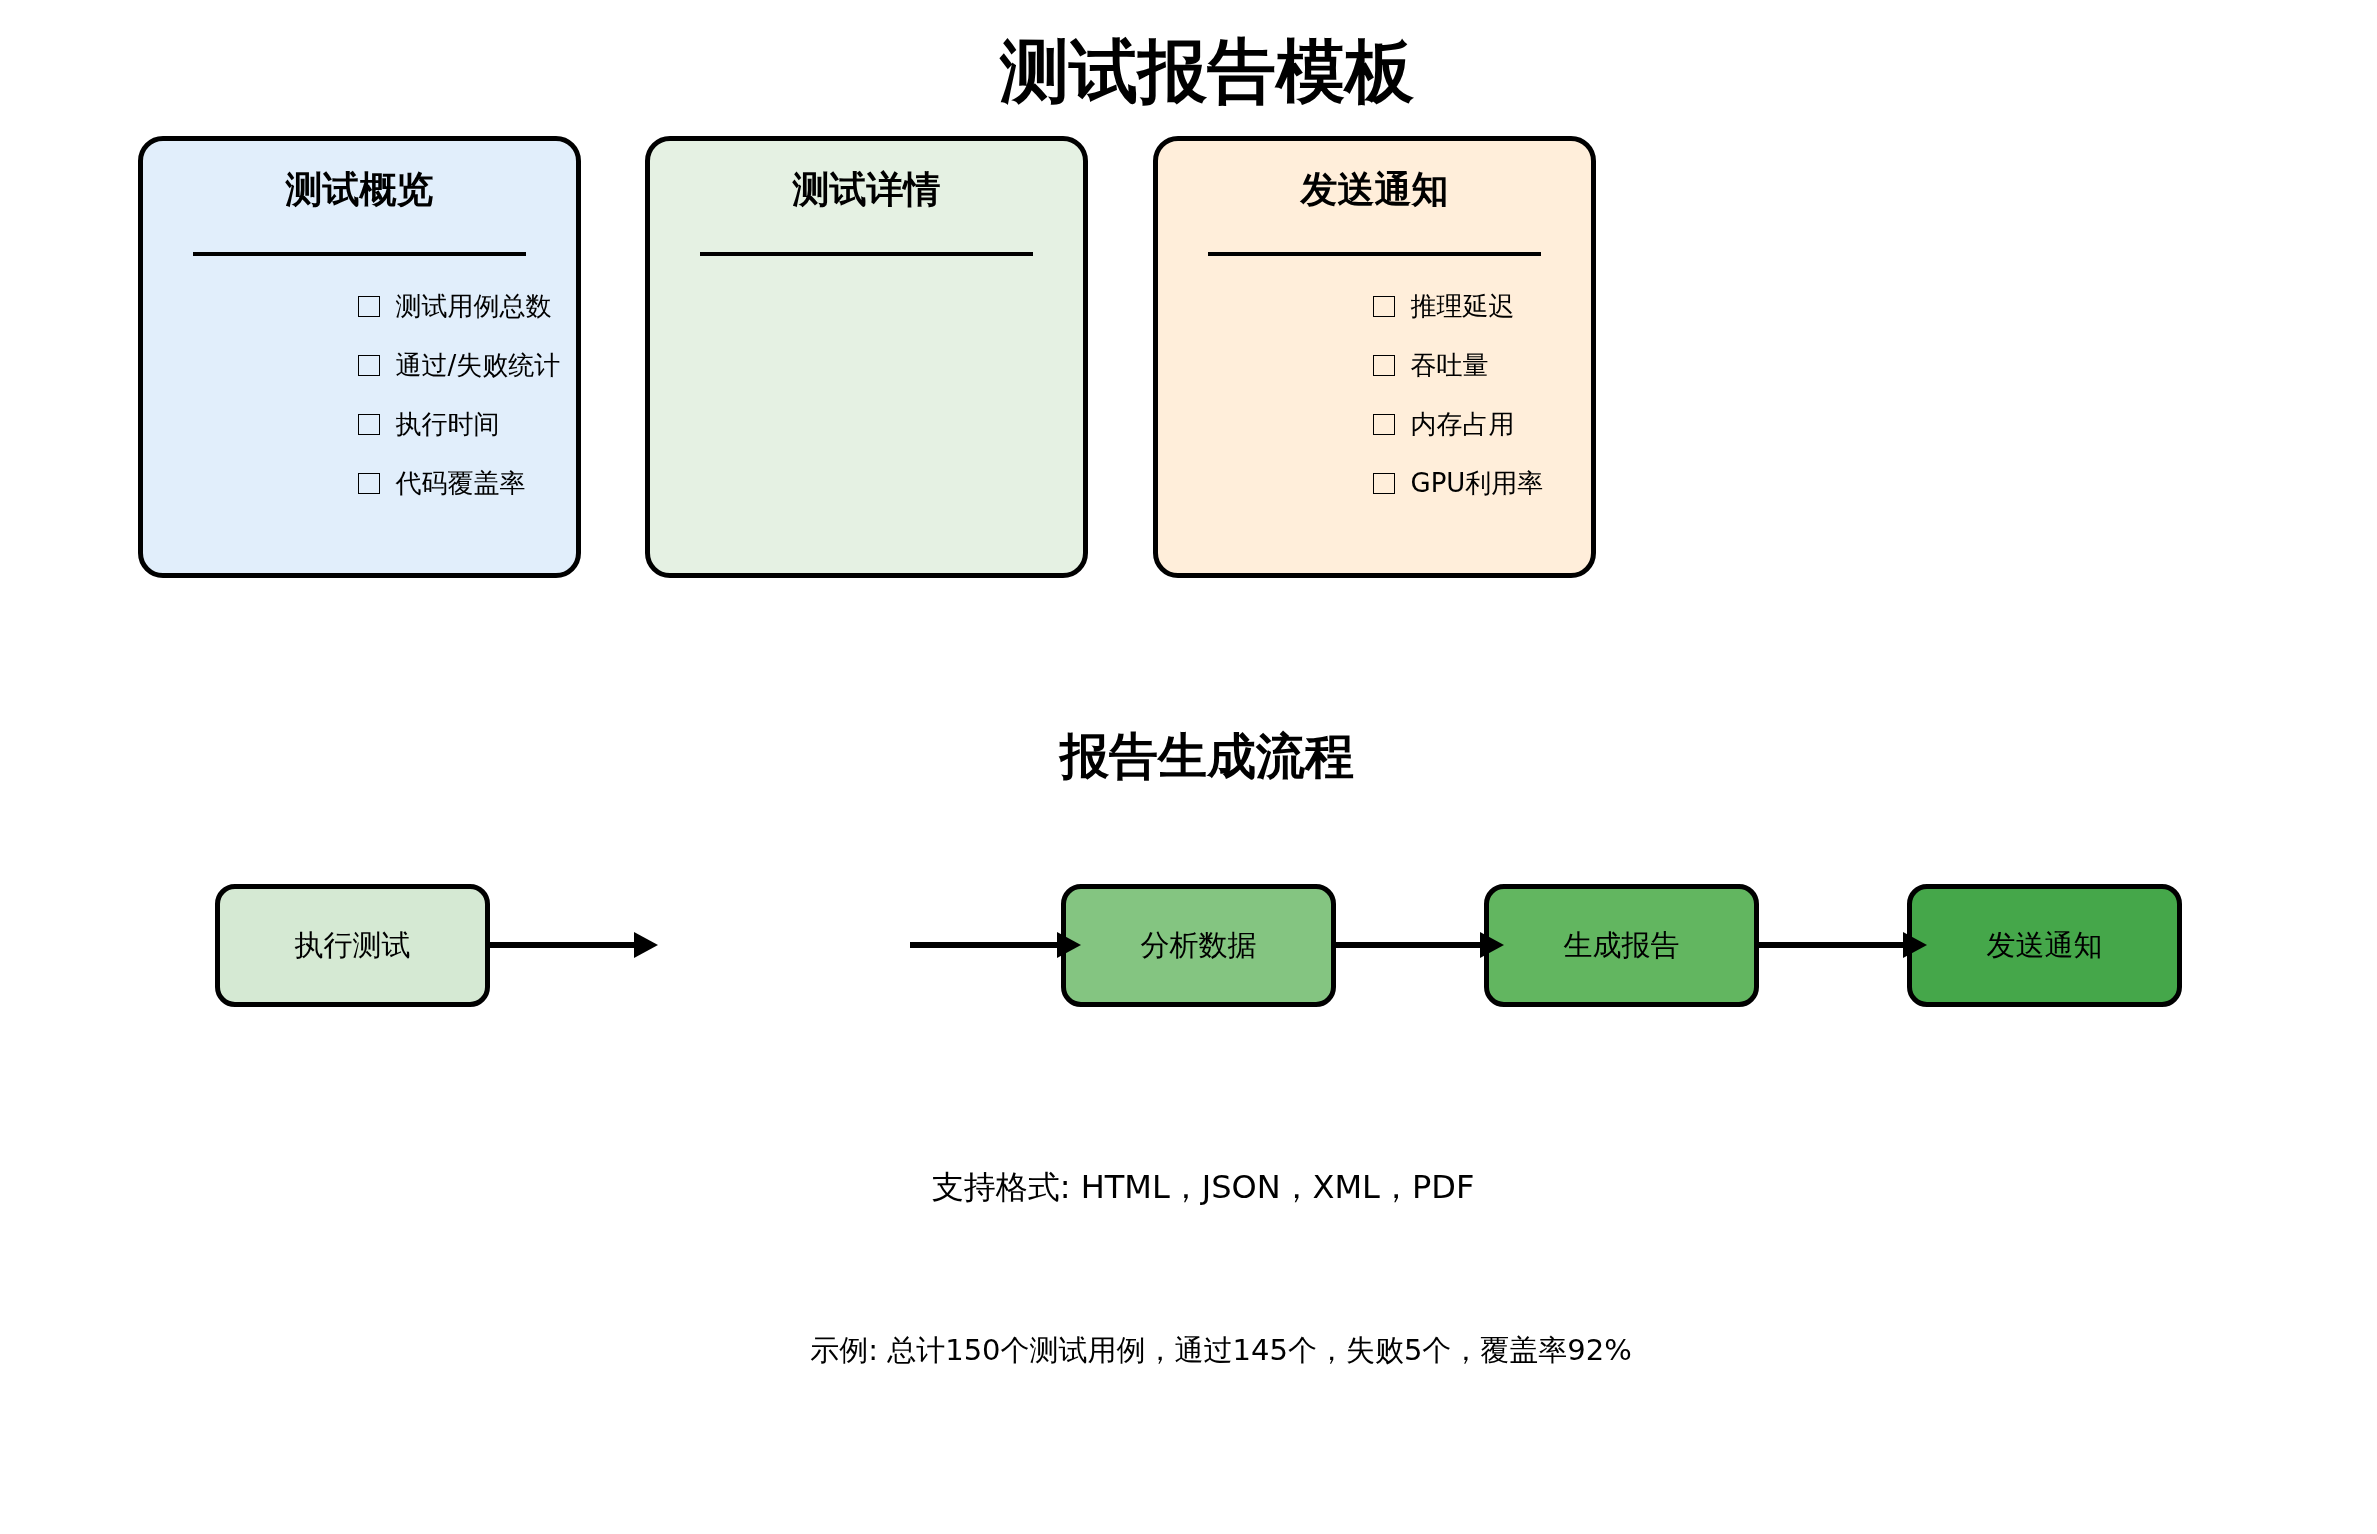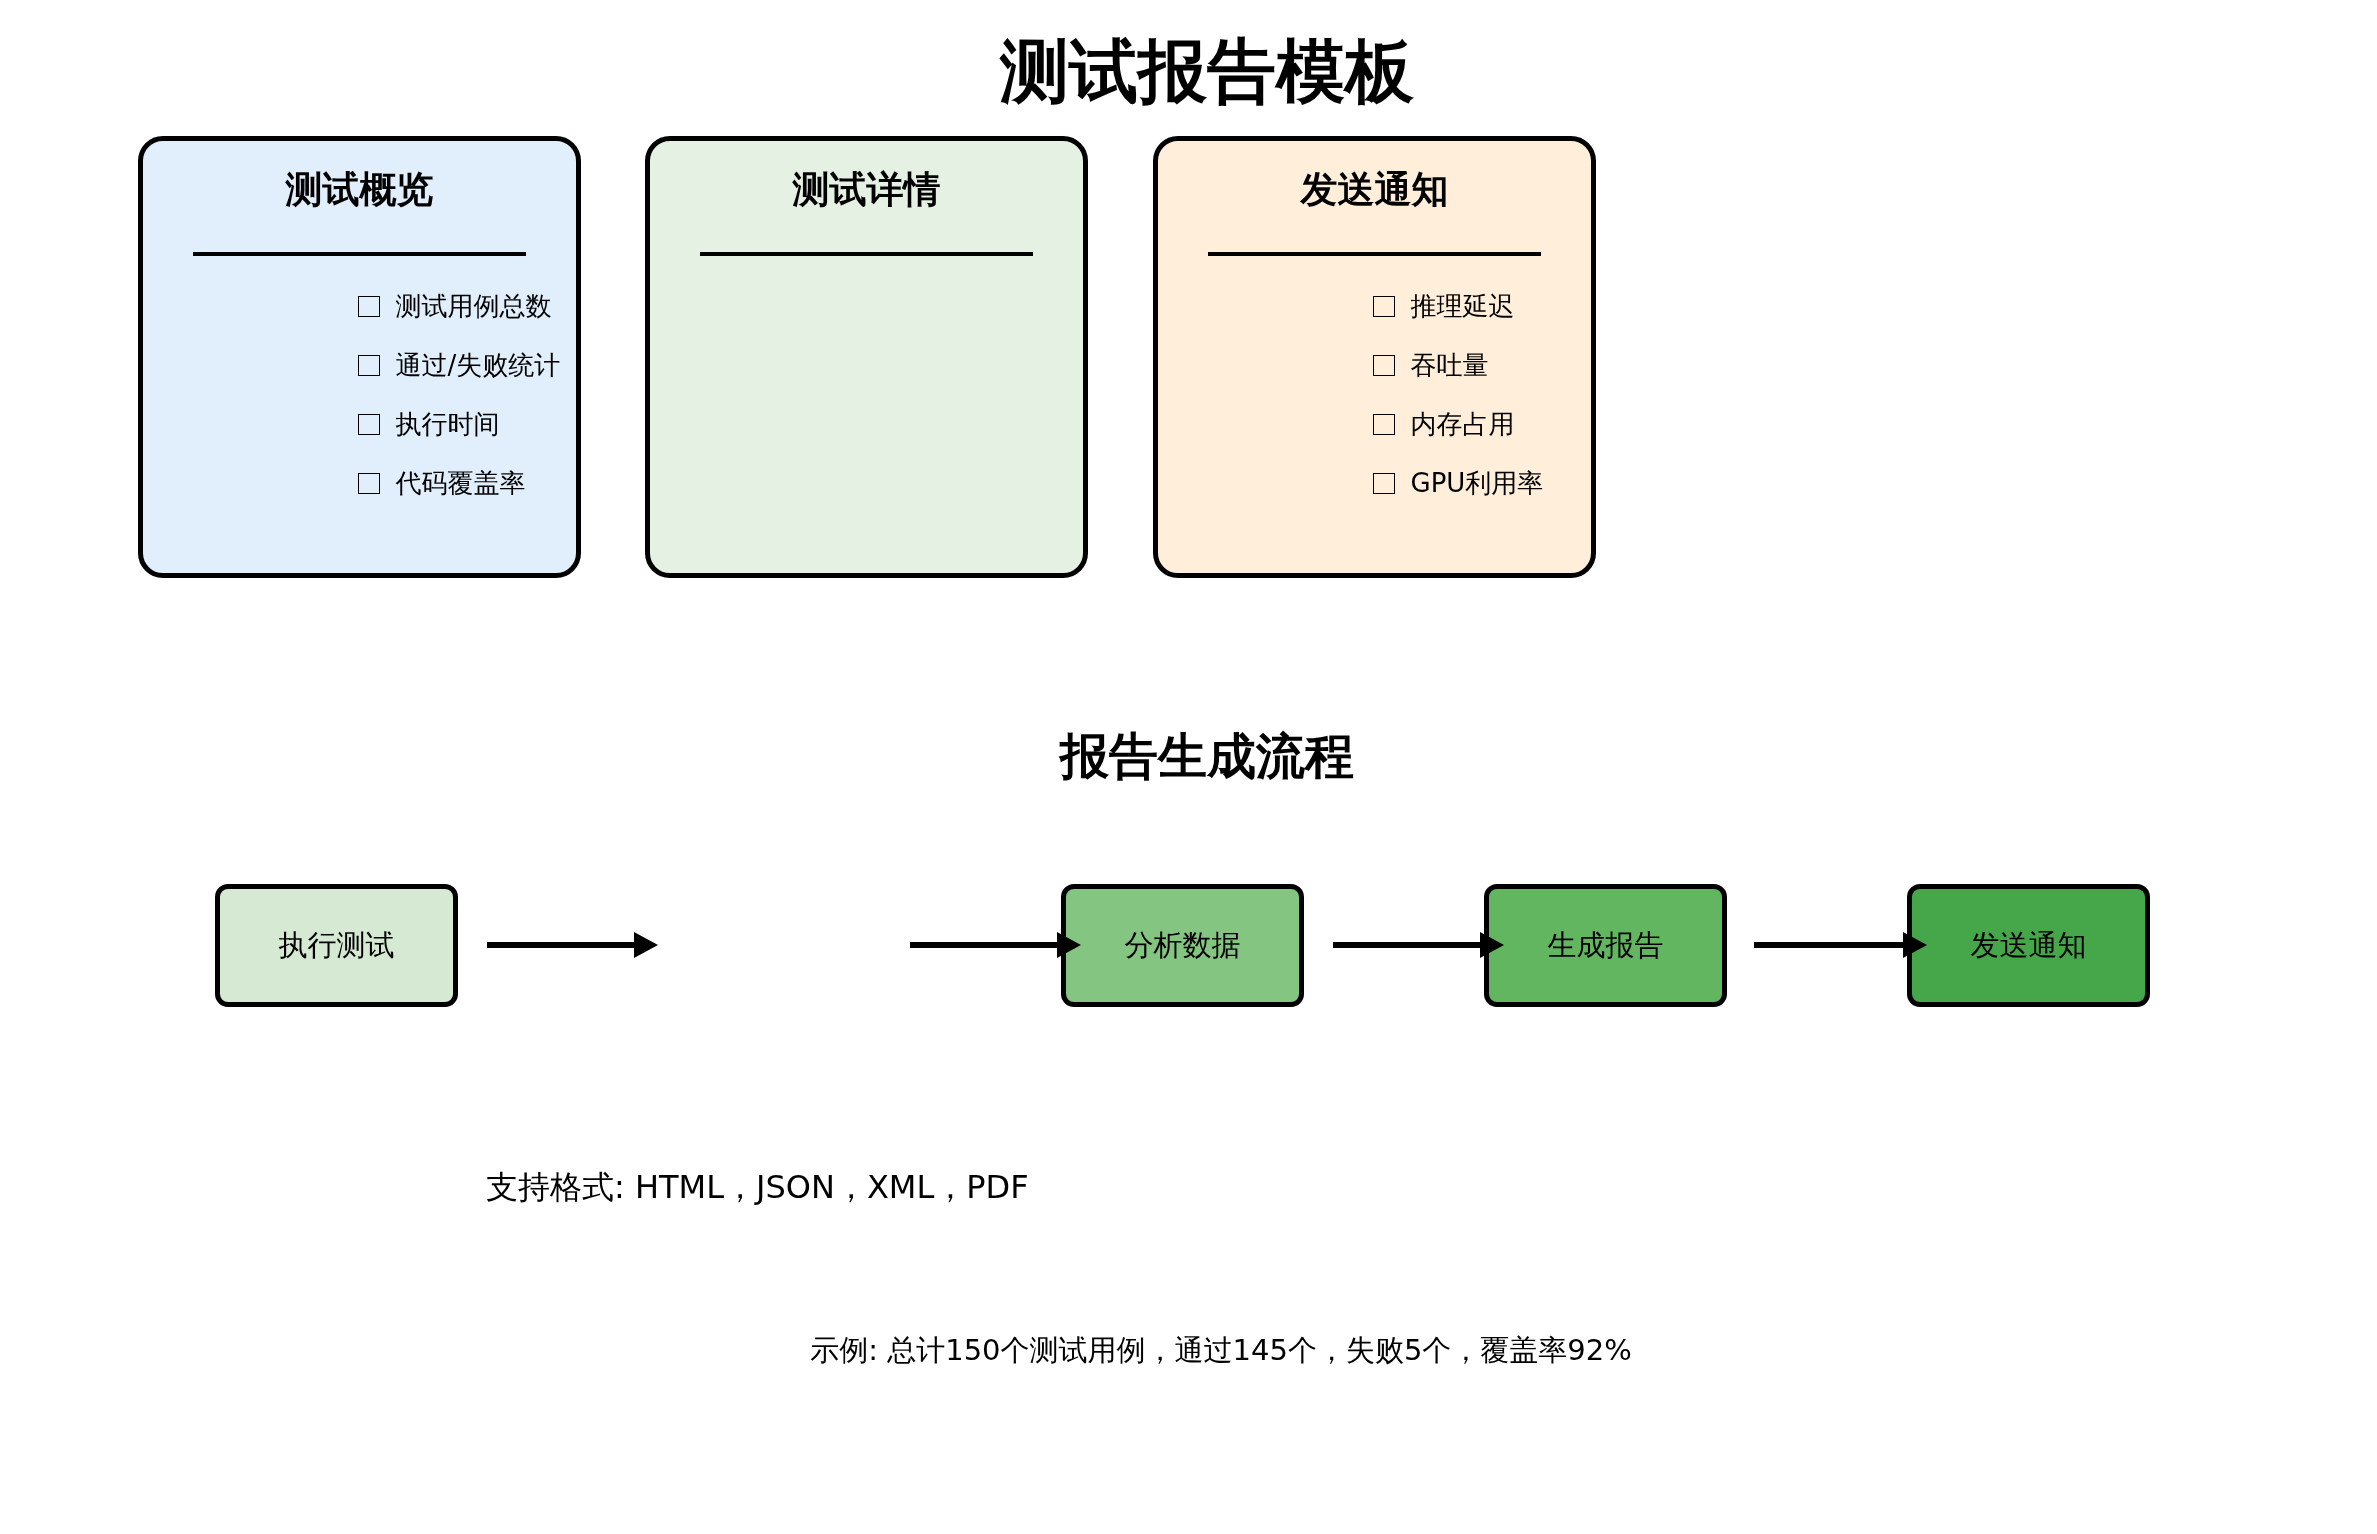--- a/index.html
+++ b/index.html
@@ -93,25 +93,25 @@
   }
   .item-label {
     font-size: 26px;
     line-height: 1.2;
   }
 
   
   .flow-step {
     position: absolute;
     top: 884px;
-    width: 243px;
+    width: 275px;
     height: 123px;
     box-sizing: border-box;
     border: 5px solid #000000;
-    border-radius: 13px;
+    border-radius: 20px;
     display: flex;
     align-items: center;
     justify-content: center;
     z-index: 1;
   }
   .flow-step-label {
     font-size: 29px;
     line-height: 1.2;
     white-space: nowrap;
   }
@@ -141,21 +141,21 @@
     border-top: 13px solid transparent;
     border-bottom: 13px solid transparent;
   }
 
   
   .formats-note {
     position: absolute;
     top: 1168px;
     left: 486px;
     width: 1434px;
-    text-align: left;
+    text-align: center;
     font-size: 32px;
     line-height: 1.2;
     white-space: nowrap;
   }
   .example-note {
     position: absolute;
     top: 1333px;
     left: 504px;
     width: 1434px;
     text-align: center;

